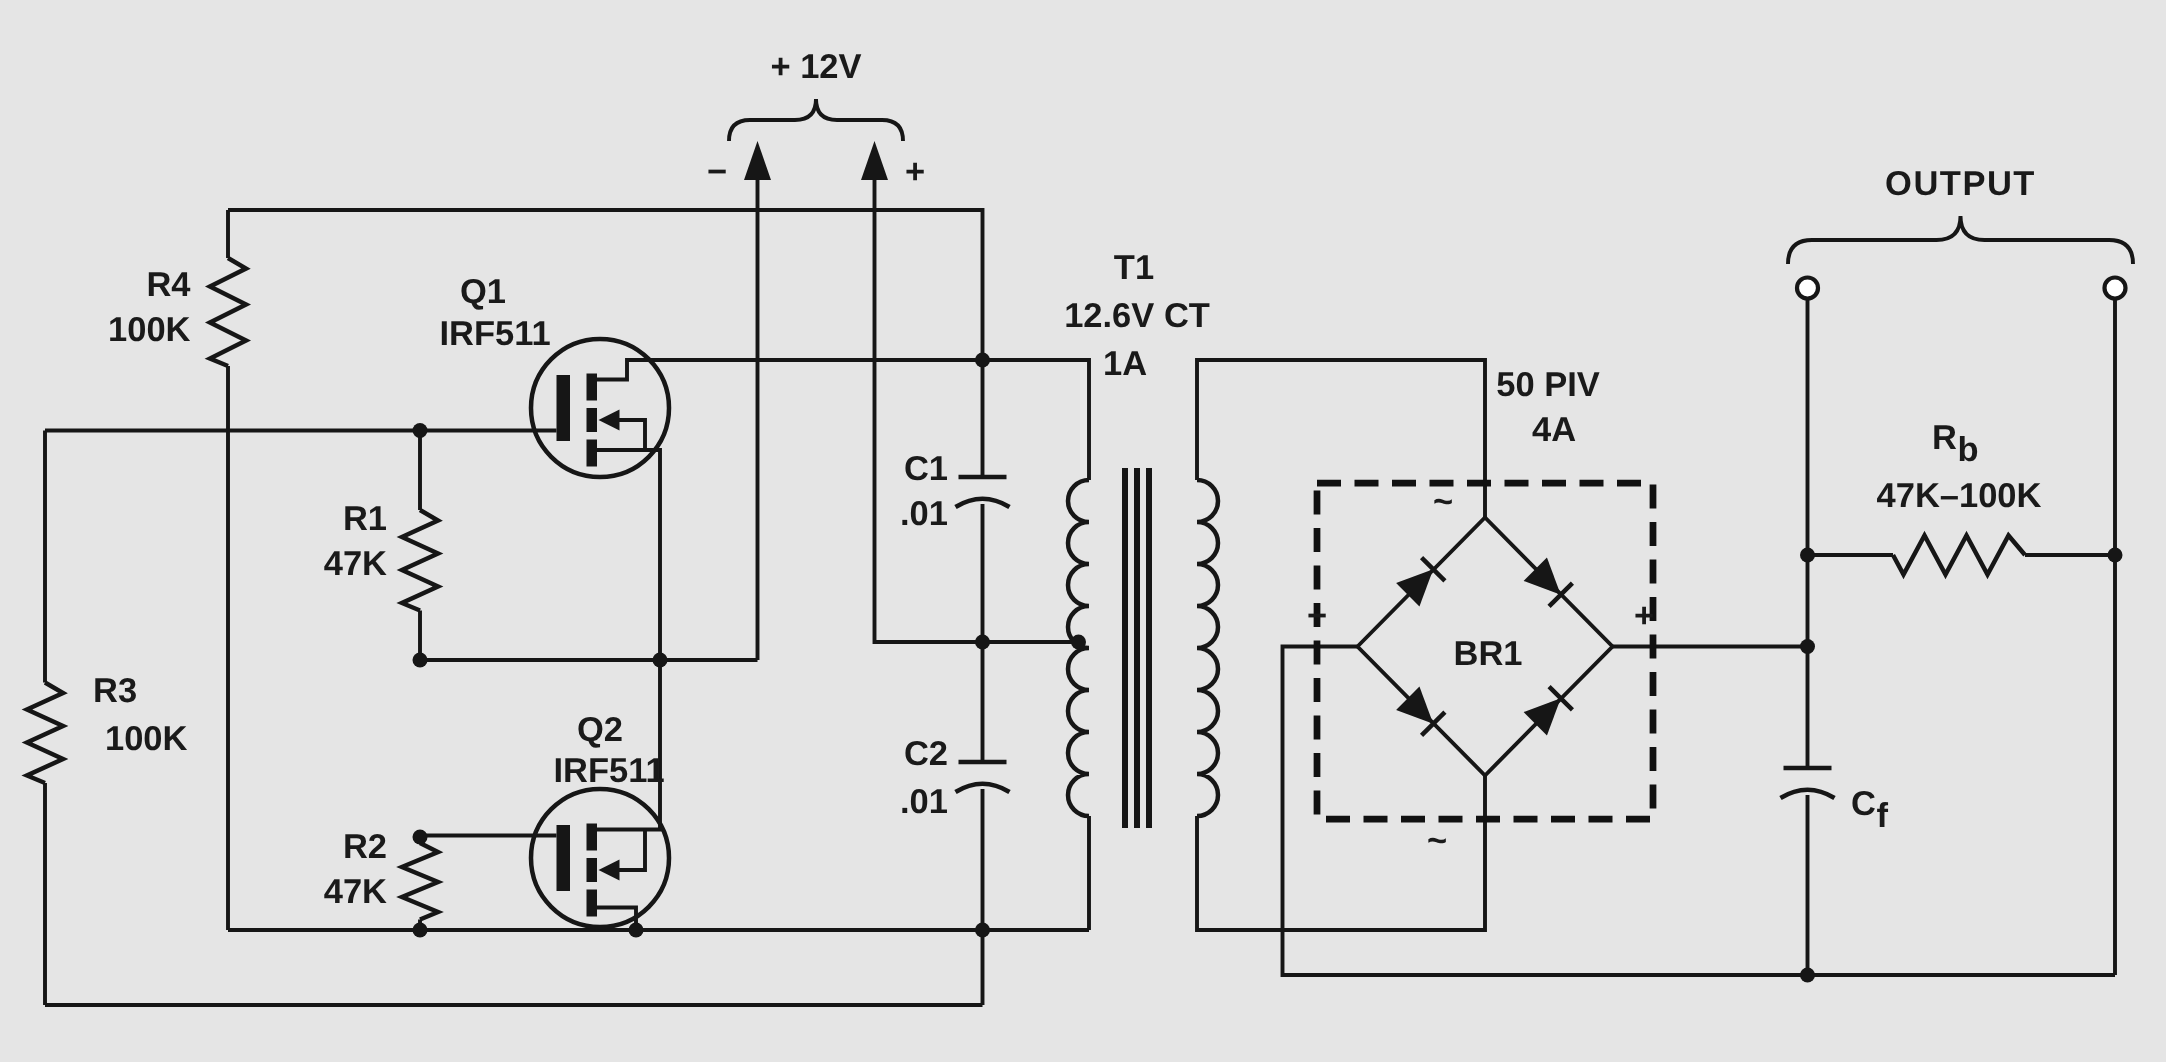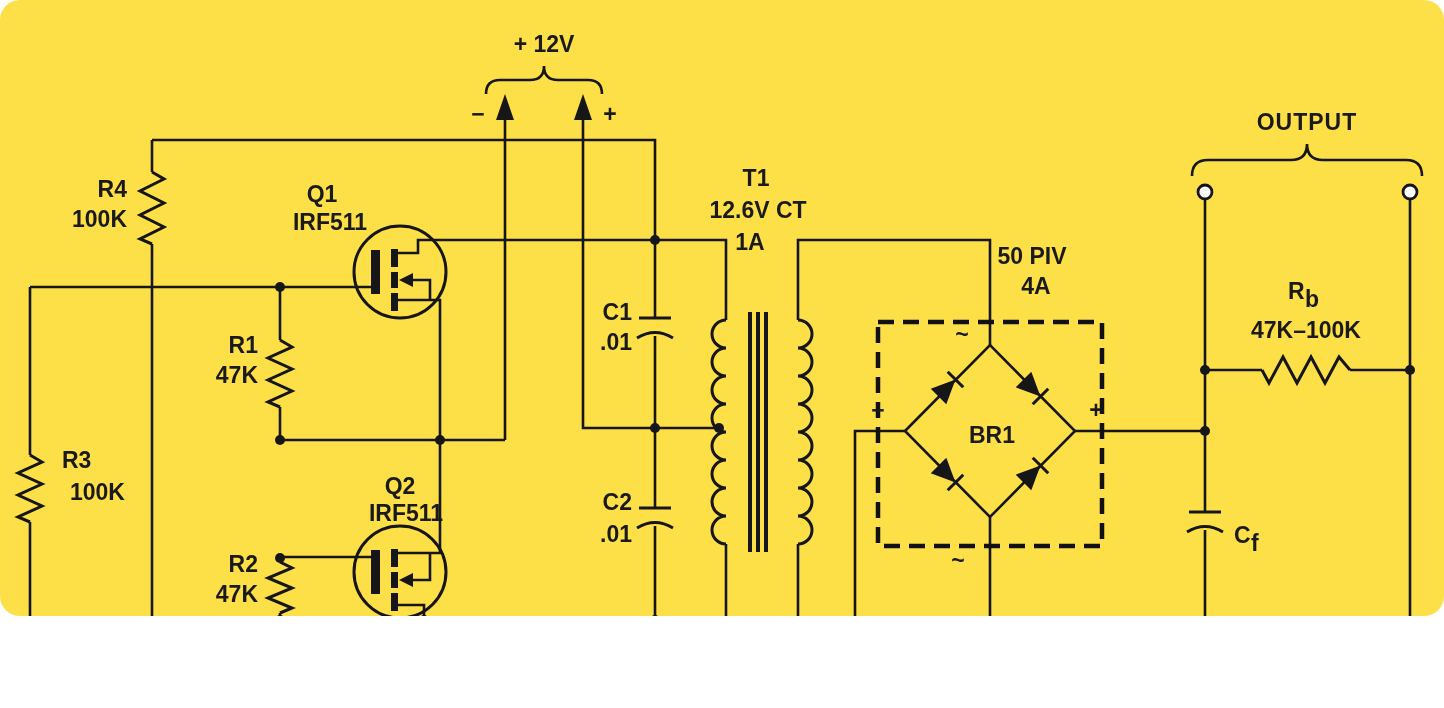--- a/index.html
+++ b/index.html
@@ -1,16 +1,16 @@
 <!DOCTYPE html>
 <html><head>
 <meta charset="utf-8">
 <style>
   html,body{margin:0;padding:0;background:#ffffff;}
-  .page{width:1444px;height:616px;background:#fde047;position:relative;overflow:hidden;border-radius:20px;}
+  .page{width:1444px;height:708px;background:#e5e5e5;position:relative;overflow:hidden;}
   svg{display:block;}
   
   .w{stroke:#161616;stroke-width:2.6;fill:none;}
   .w3{stroke:#161616;stroke-width:3;fill:none;}
   .comp{stroke:#161616;stroke-width:3;fill:none;}
   .core{stroke:#161616;stroke-width:4;fill:none;}
   .dash{stroke:#111;stroke-width:4.5;fill:none;stroke-dasharray:16 9;}
   .fillk{fill:#161616;stroke:none;}
   .dot{fill:#161616;stroke:none;}
   .term{fill:#ffffff;stroke:#161616;stroke-width:2.8;}

